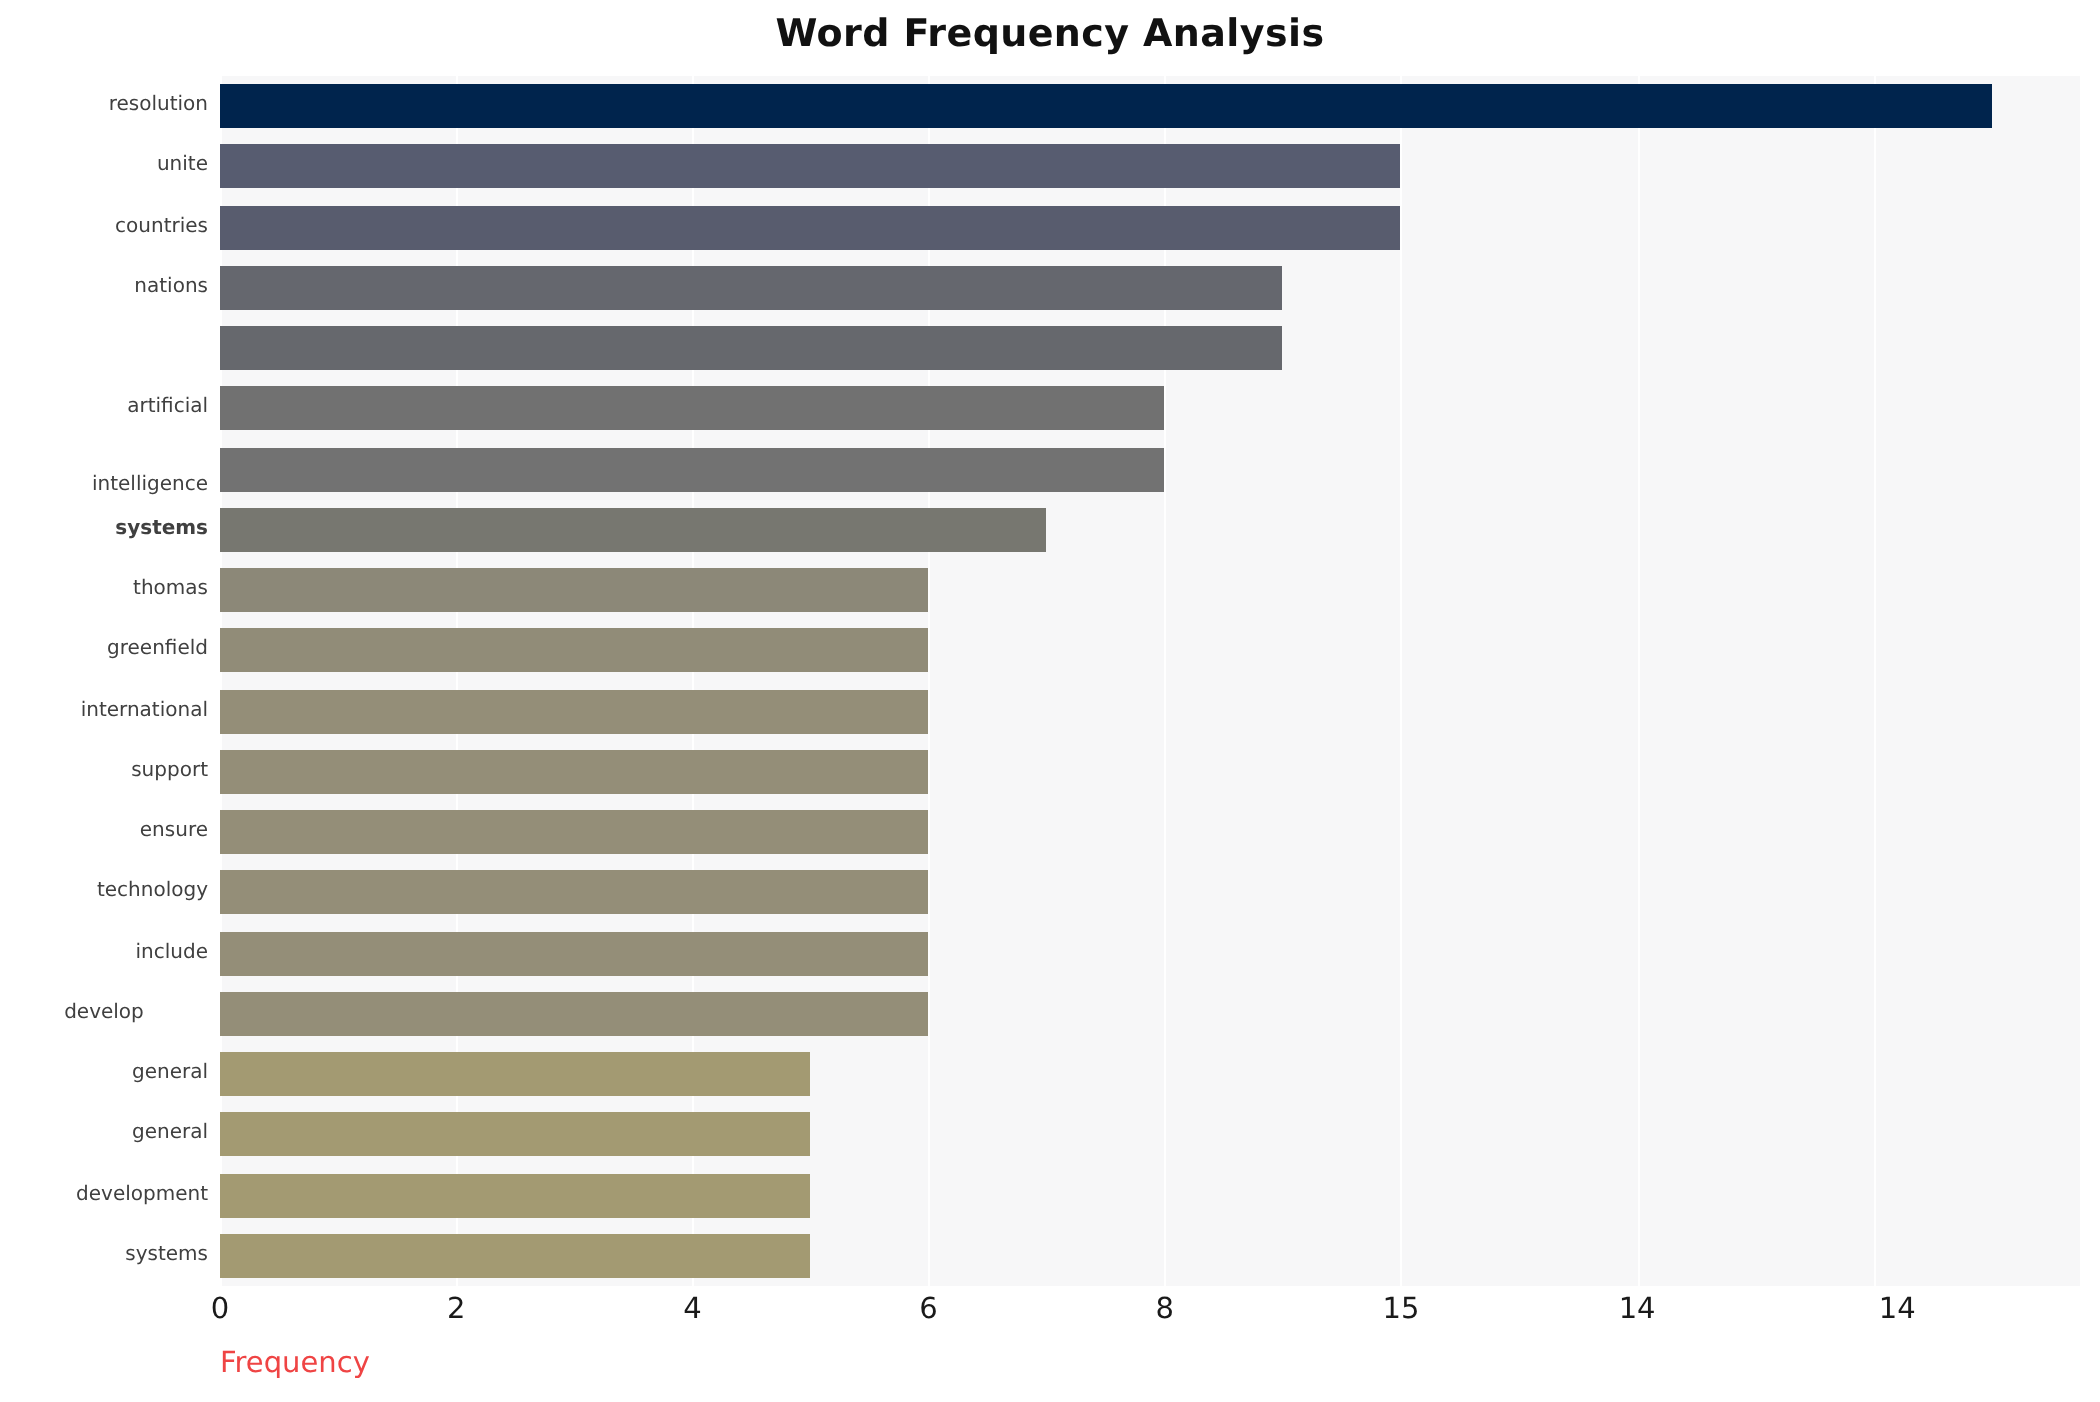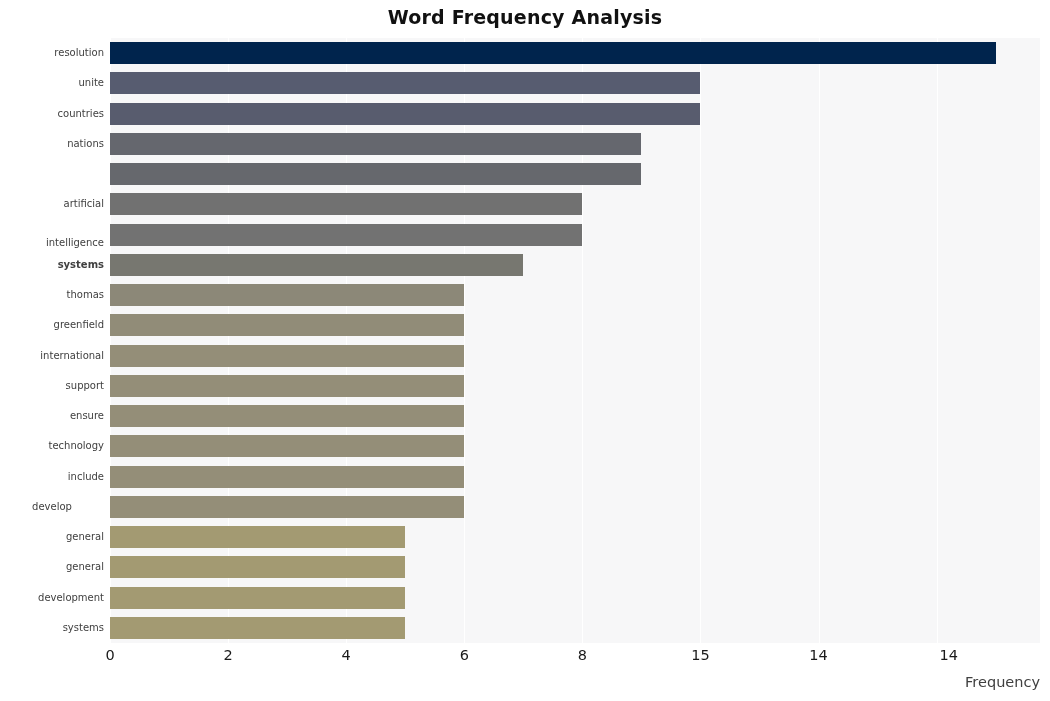--- a/index.html
+++ b/index.html
@@ -90,23 +90,23 @@
     transform: translateX(-50%);
     font-size: 14.5px;
     color: #1a1a1a;
     white-space: nowrap;
   }
   #x-axis-label {
     position: absolute;
     left: 110px;
     top: 674px;
     width: 930px;
-    text-align: right;
+    text-align: left;
     font-size: 14.5px;
-    color: #404040;
+    color: #ef4444;
   }
 </style>
 </head>
 <body>
 
 <div id="figure">
 
   <div id="chart-title">Word Frequency Analysis</div>
 
   <div id="y-axis">

